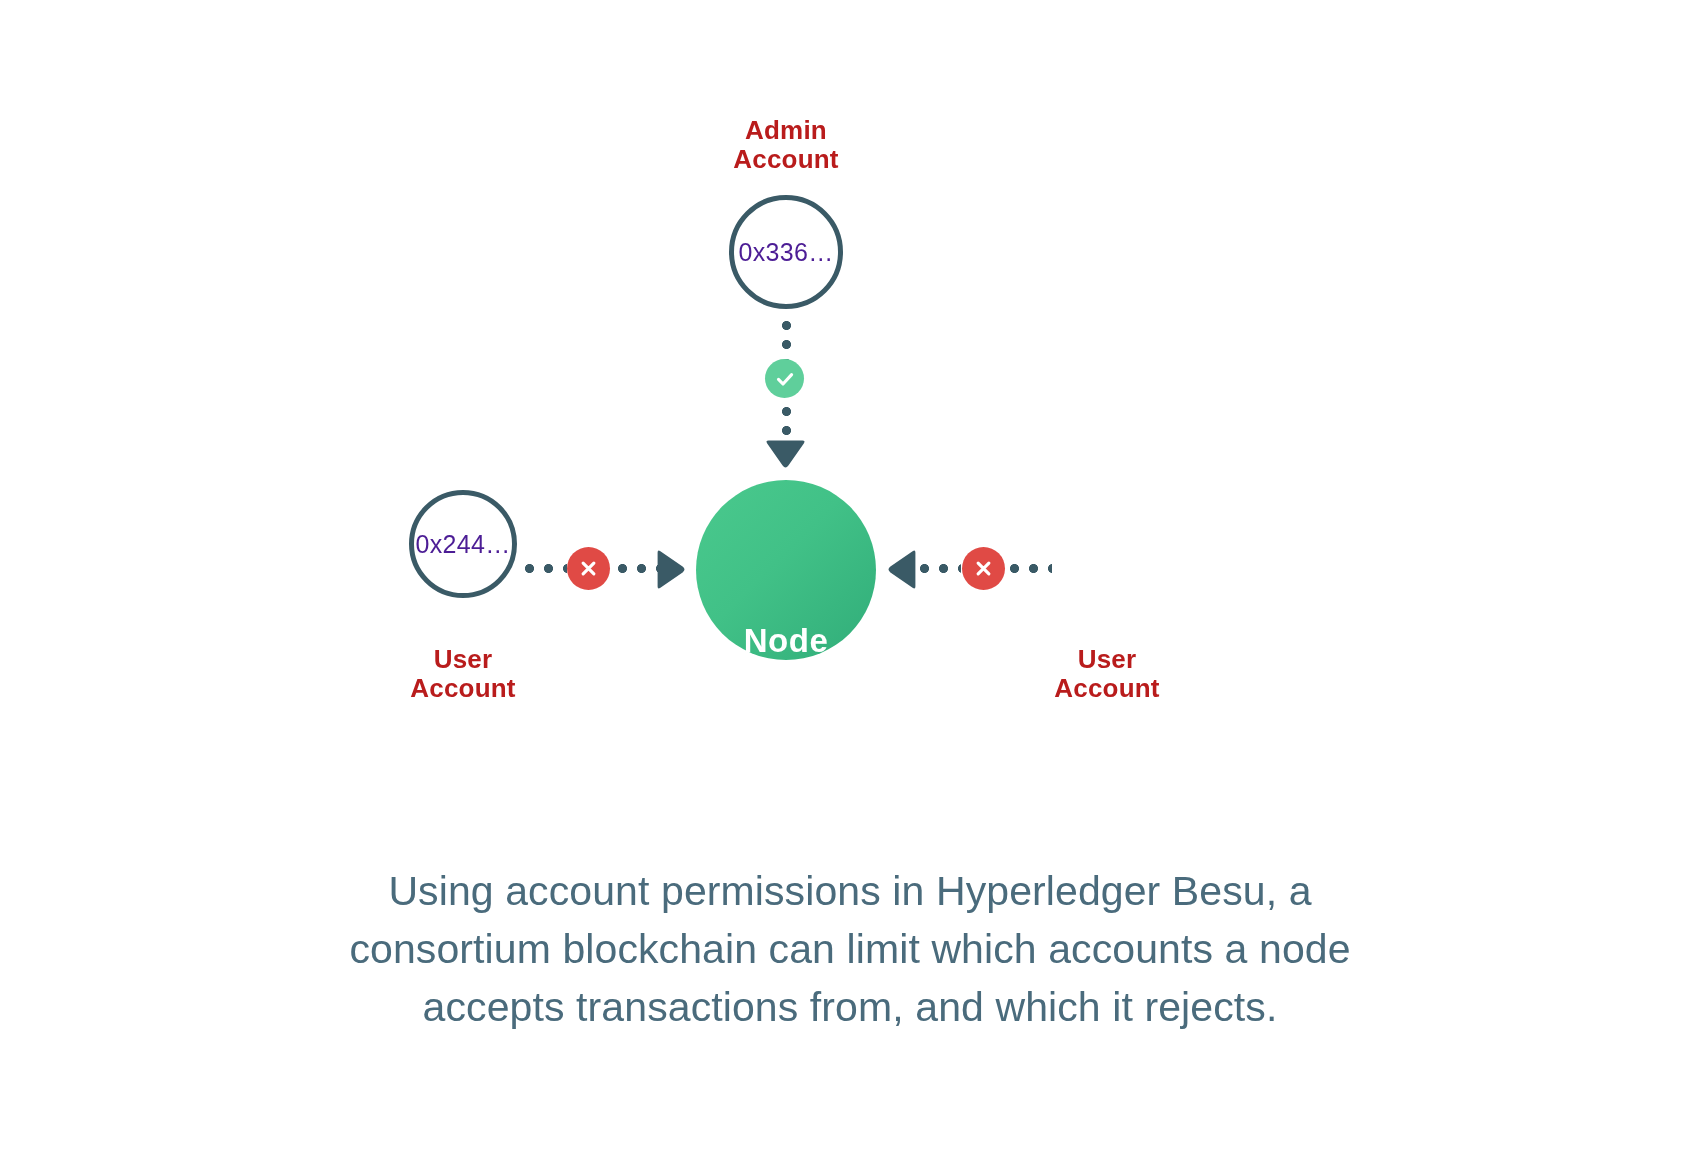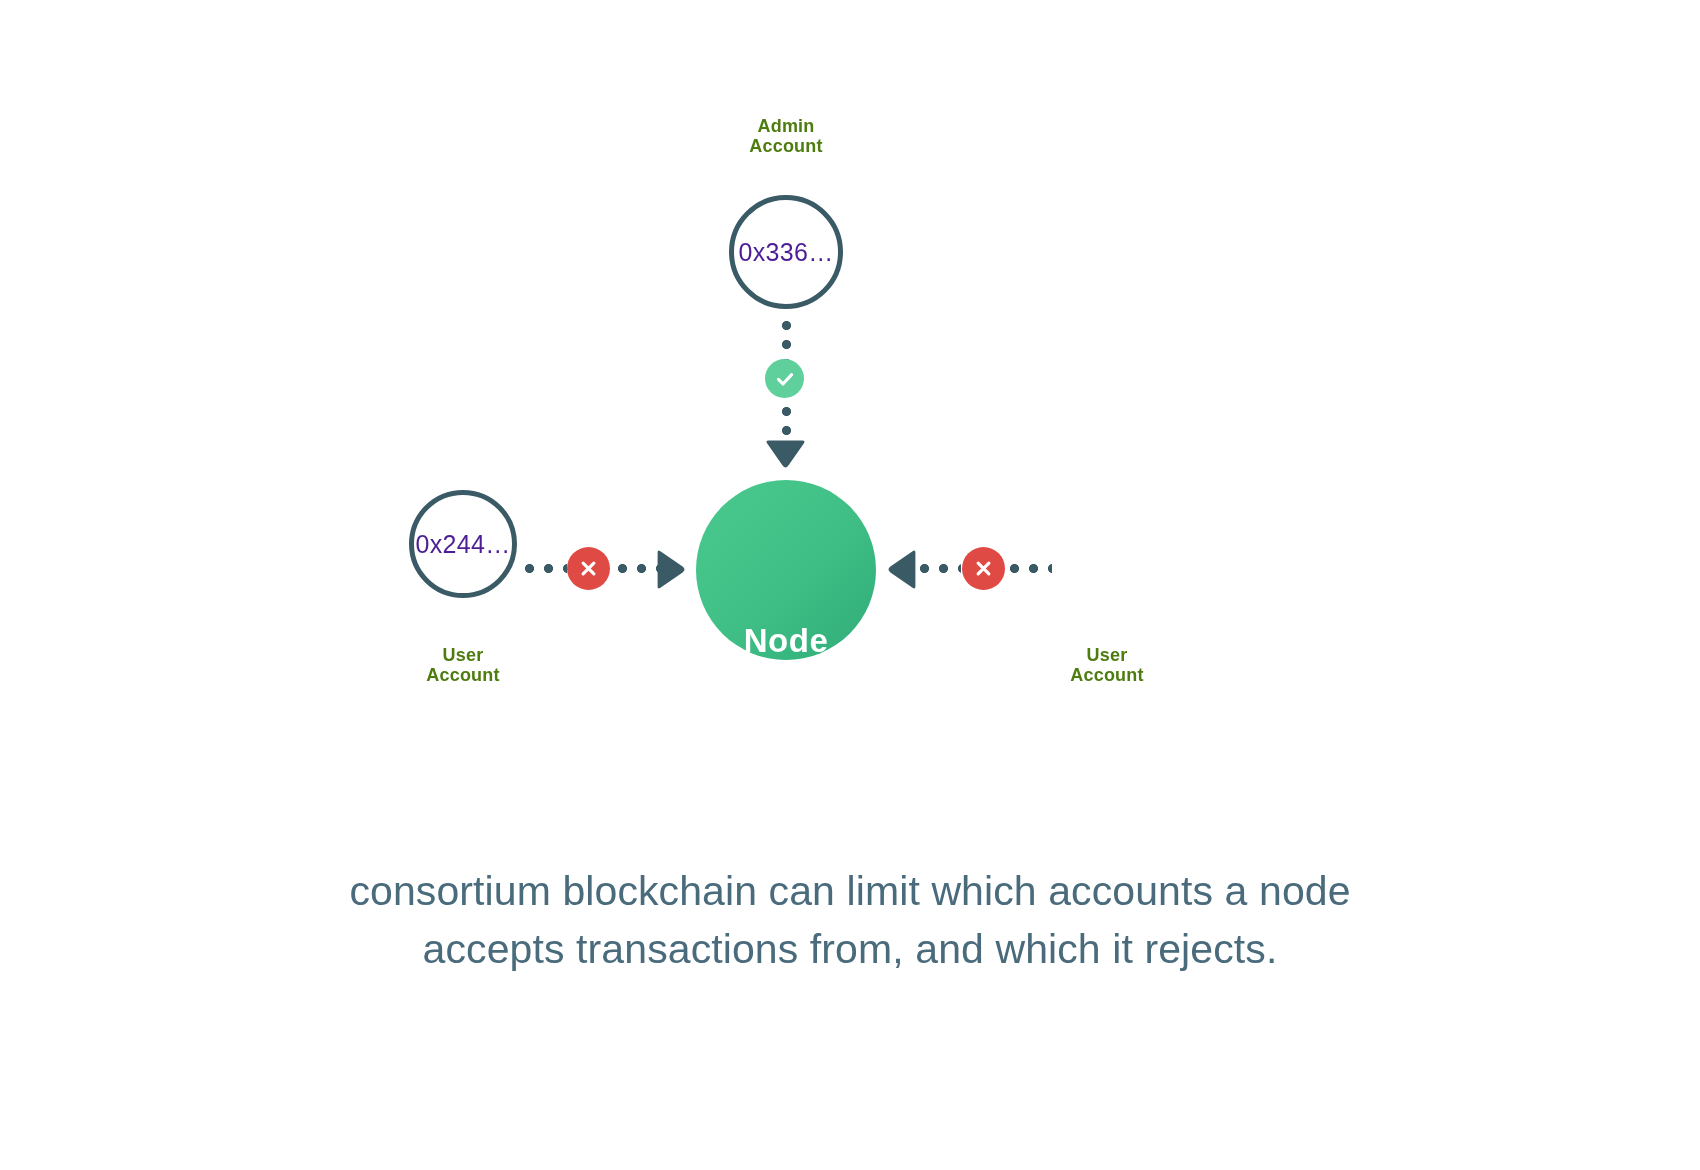--- a/index.html
+++ b/index.html
@@ -19,22 +19,22 @@
     position: relative;
     width: 1700px;
     height: 1170px;
   }
 
   
   .acct-label {
     position: absolute;
     text-align: center;
     font-weight: bold;
-    color: #4d7c0f;
-    font-size: 18px;
+    color: #b91c1c;
+    font-size: 26px;
     line-height: 1.12;
     letter-spacing: 0.2px;
     white-space: pre-line;
   }
 
   
   .acct-circle {
     position: absolute;
     border-radius: 50%;
     background: #ffffff;
@@ -186,17 +186,18 @@
 
   <div class="dots-h" style="left:915px; top:564px; width:46px;"></div>
 
   <div class="arrowhead" style="left:886px; top:548px;">
     <svg width="30" height="43" viewBox="0 0 30 43" aria-hidden="true">
       <path d="M26.6 3.2 Q29.4 1.2 29.4 4.6 L29.4 38.4 Q29.4 41.8 26.6 39.8 L4.4 24.4 Q0.6 21.5 4.4 18.6 Z" fill="#3a5a66"></path>
     </svg>
   </div>
 
   <div id="caption">
+    <span class="cap-line">Using account permissions in Hyperledger Besu, a</span>
     <span class="cap-line">consortium blockchain can limit which accounts a node</span>
     <span class="cap-line">accepts transactions from, and which it rejects.</span>
   </div>
 
 </div>
 
 </body></html>

